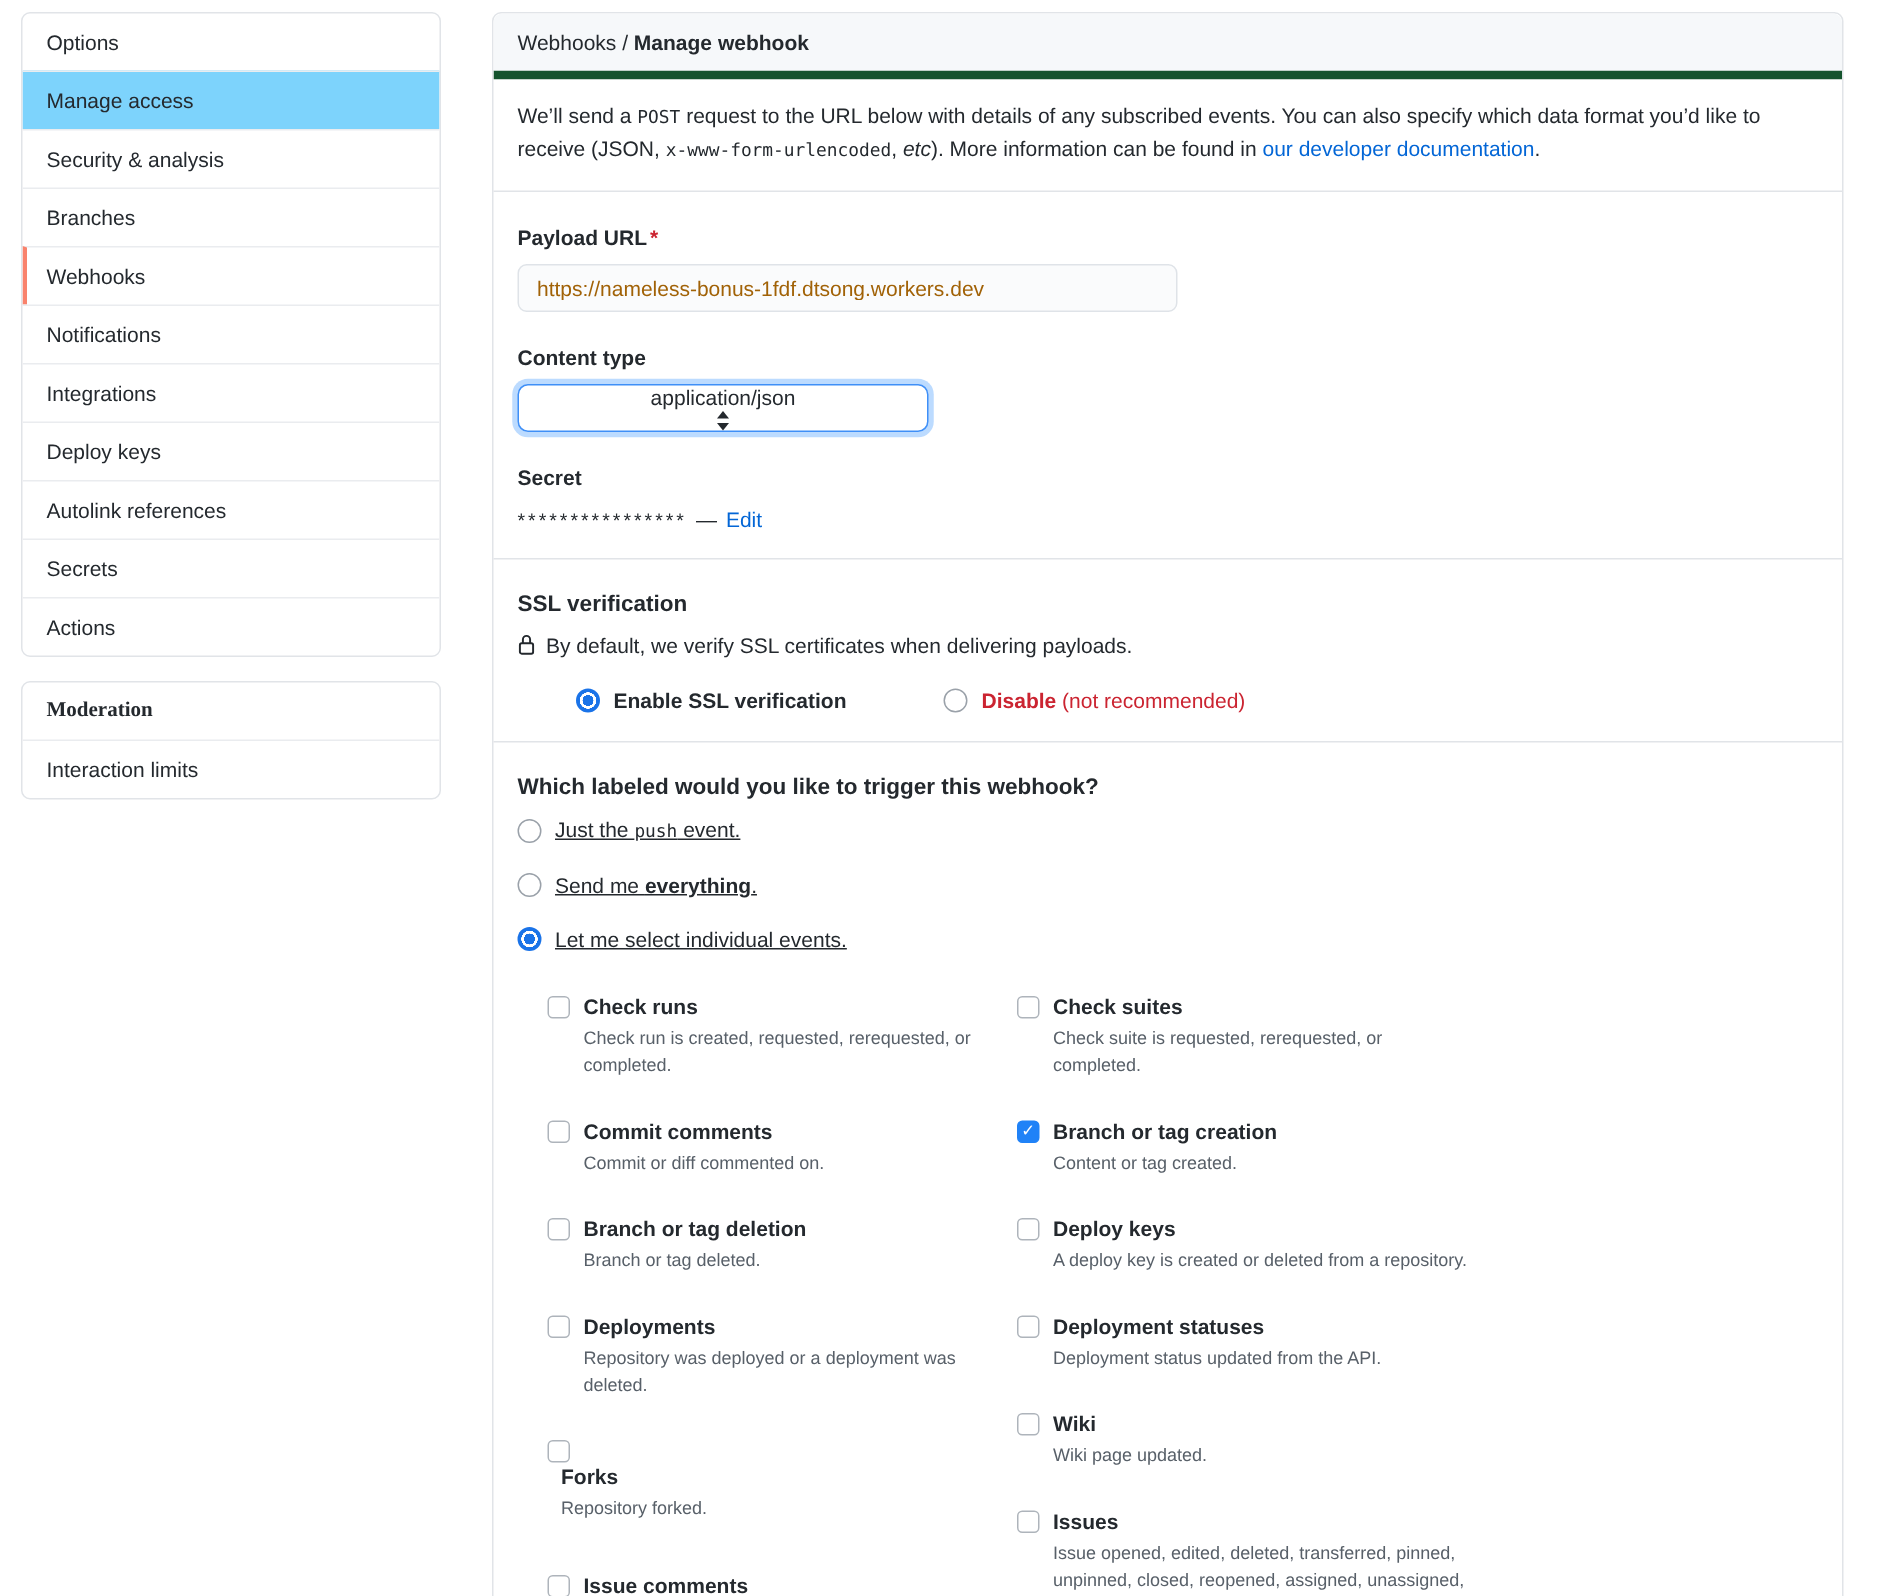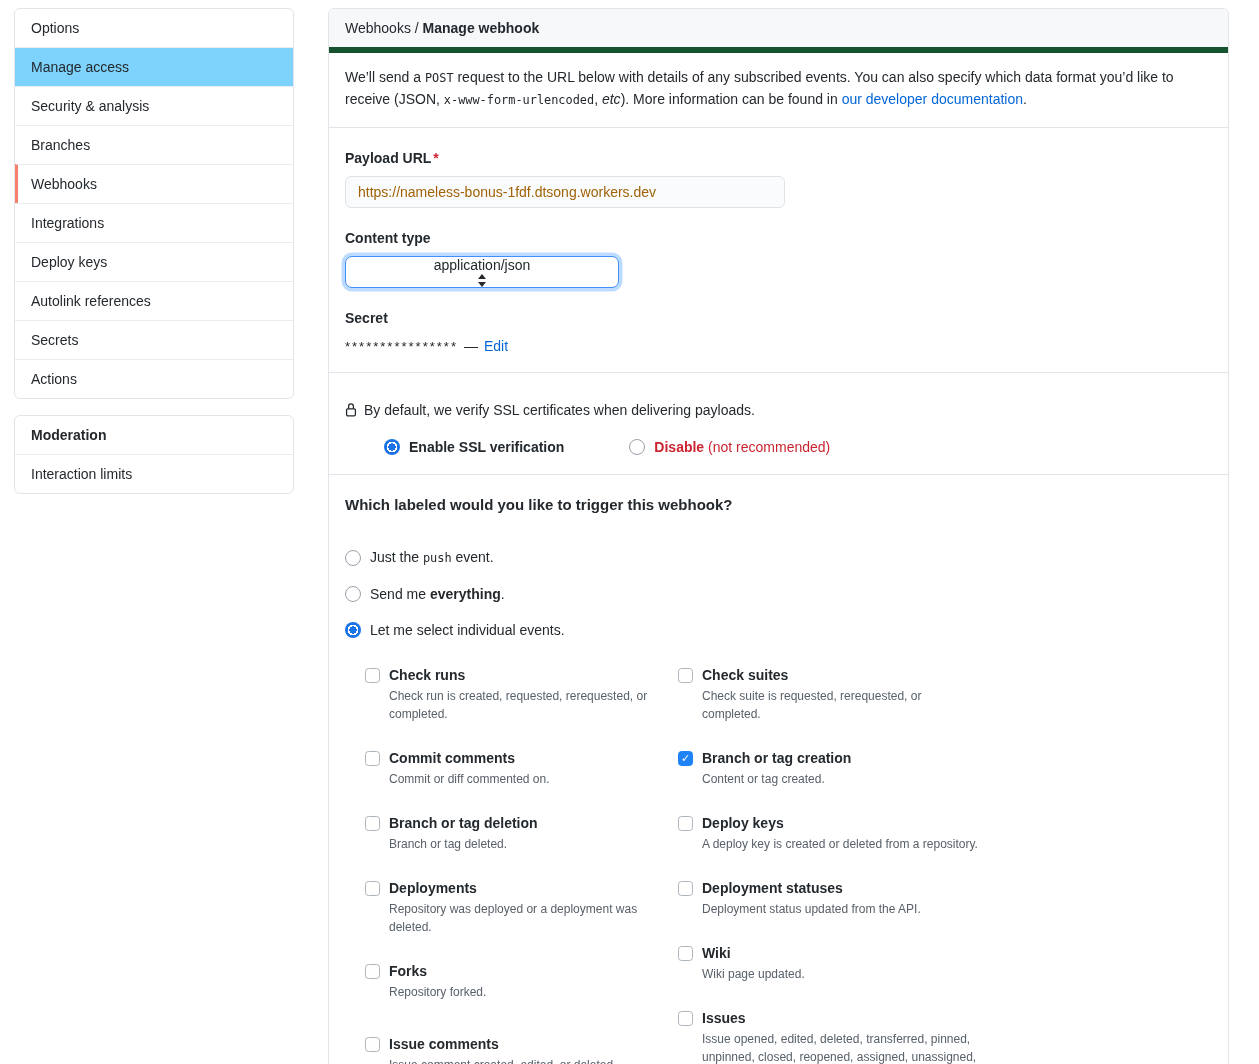--- a/index.html
+++ b/index.html
@@ -9,21 +9,21 @@
   code, .mono { font-family:"DejaVu Sans Mono","Liberation Mono",monospace; font-size:85%; }
 
   
   .sidebar { position:absolute; left:14px; top:8px; width:280px; }
   .nav-box { border:1px solid #e1e4e8; border-radius:6px; background:#fff; overflow:hidden; }
   .nav-box + .nav-box { margin-top:16px; }
   .nav-item { display:block; padding:9px 16px; line-height:20px; border-top:1px solid #eaecef; cursor:pointer; }
   .nav-item:first-child { border-top:none; }
   .nav-item.highlighted { background:#7dd3fc; }
   .nav-item.active { border-left:3px solid #f9826c; padding-left:13px; }
-  .nav-header { display:block; padding:9px 16px; line-height:20px; font-weight:700; }
+  .nav-header { display:block; padding:9px 16px; line-height:20px; font-weight:700;font-family:Liberation Serif, serif; }
 
   
   .main-panel { position:absolute; left:328px; top:8px; width:901px; min-height:1100px;
     border:1px solid #e1e4e8; border-radius:6px; background:#fff; }
   .panel-header { background:#f6f8fa; border-bottom:6px solid #14532d; border-radius:6px 6px 0 0;
     padding:9px 16px; line-height:20px; }
   .panel-header .current { font-weight:700; }
   .intro { padding:14px 16px 16px 16px; border-bottom:1px solid #e1e4e8; line-height:21px; }
   .intro em { font-style:italic; }
 
@@ -52,21 +52,21 @@
   .ssl-desc-row { margin-top:9px; display:flex; align-items:center; gap:7px; color:#24292e; }
   .radio-row { margin-top:21px; display:flex; align-items:center; gap:26px; }
   .radio-option { display:flex; align-items:flex-start; gap:9px; cursor:pointer;padding-left:39px; }
   .radio { width:16px; height:16px; border-radius:50%; border:1px solid #9aa1a9; background:#fff; flex:none; }
   .radio.selected { border:none;
     background:radial-gradient(circle at center, #1a73e8 0 3.6px, #fff 3.7px 5.4px, #1a73e8 5.5px 8px); }
   .bold { font-weight:700; }
   .danger { color:#cb2431; }
 
   .events-section { padding:20px 16px 16px 16px; }
-  .event-radios { margin-top:32px; }
+  .event-radios { margin-top:8px;text-decoration:underline; }
   .event-radio { display:flex; align-items:center; gap:9px; margin-bottom:16px; cursor:pointer; line-height:20px; }
 
   .events-grid { margin:26px 0 0 20px; display:flex; gap:13px; }
   .events-col { width:300px; }
   .event-item { display:flex; align-items:flex-start; margin-bottom:26px; cursor:pointer; }
   .checkbox { width:15px; height:15px; border:1px solid #aeb4bb; border-radius:3.5px; background:#fff;
     flex:none; margin-top:2px; display:flex; align-items:center; justify-content:center; }
   .checkbox.checked { background:#2082f7; border-color:#2082f7; }
   .checkbox.checked::after { content:"✓"; color:#fff; font-size:11px; font-weight:700; line-height:1; }
   .event-text { margin-left:9px; width:276px; }
@@ -78,20 +78,21 @@
 </head>
 <body>
 
 <nav class="sidebar">
   <div class="nav-box">
     <span class="nav-item">Options</span>
     <span class="nav-item highlighted">Manage access</span>
     <span class="nav-item">Security &amp; analysis</span>
     <span class="nav-item">Branches</span>
     <span class="nav-item active">Webhooks</span>
+    <span class="nav-item">Notifications</span>
     <span class="nav-item">Integrations</span>
     <span class="nav-item">Deploy keys</span>
     <span class="nav-item">Autolink references</span>
     <span class="nav-item">Secrets</span>
     <span class="nav-item">Actions</span>
   </div>
   <div class="nav-box">
     <span class="nav-header">Moderation</span>
     <span class="nav-item">Interaction limits</span>
   </div>
@@ -124,20 +125,21 @@
 
     <div class="field-label mt20">Secret</div>
     <div class="secret-row">
       <span class="secret-mask">****************</span>
       <span>—</span>
       <a>Edit</a>
     </div>
   </div>
 
   <div class="ssl-section divider-section">
+    <div class="section-title">SSL verification</div>
     <div class="ssl-desc-row">
       <span class="lock-icon">
         <svg width="12" height="16" viewBox="0 0 12 16" fill="none">
           <rect x="1.6" y="6.8" width="8.8" height="7" rx="1.2" stroke="#24292e" stroke-width="1.3"></rect>
           <path d="M3.6 6.8 V4.3 a2.4 2.4 0 0 1 4.8 0 V6.8" stroke="#24292e" stroke-width="1.3"></path>
         </svg>
       </span>
       <span>By default, we verify SSL certificates when delivering payloads.</span>
     </div>
     <div class="radio-row">
@@ -185,21 +187,21 @@
         <div class="event-item">
           <span class="checkbox"></span>
           <span class="event-text"><span class="event-title">Branch or tag deletion</span>
             <div class="event-desc">Branch or tag deleted.</div></span>
         </div>
         <div class="event-item">
           <span class="checkbox"></span>
           <span class="event-text"><span class="event-title">Deployments</span>
             <div class="event-desc">Repository was deployed or a deployment was deleted.</div></span>
         </div>
-        <div class="event-item" style="margin-bottom:34px;">
+        <div class="event-item" style="margin-bottom:34px;flex-direction:column;">
           <span class="checkbox"></span>
           <span class="event-text"><span class="event-title">Forks</span>
             <div class="event-desc">Repository forked.</div></span>
         </div>
         <div class="event-item">
           <span class="checkbox"></span>
           <span class="event-text"><span class="event-title">Issue comments</span>
             <div class="event-desc">Issue comment created, edited, or deleted.</div></span>
         </div>
       </div>

